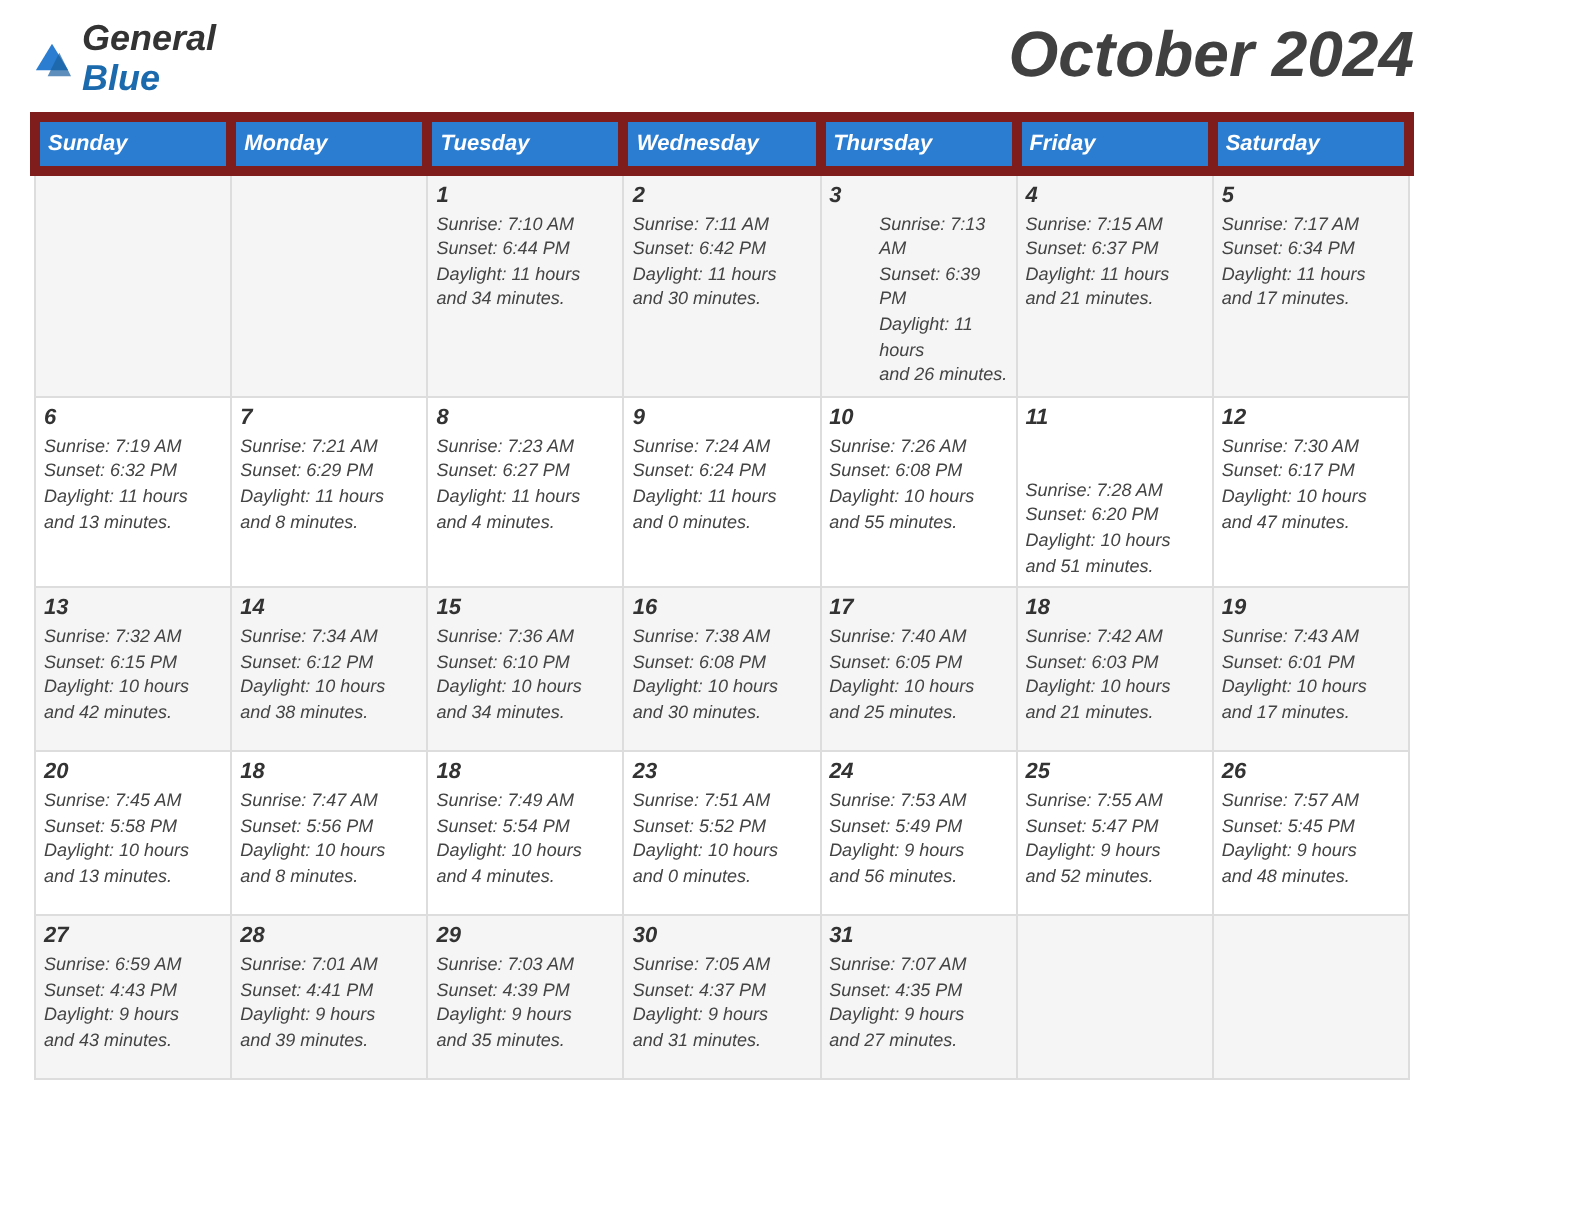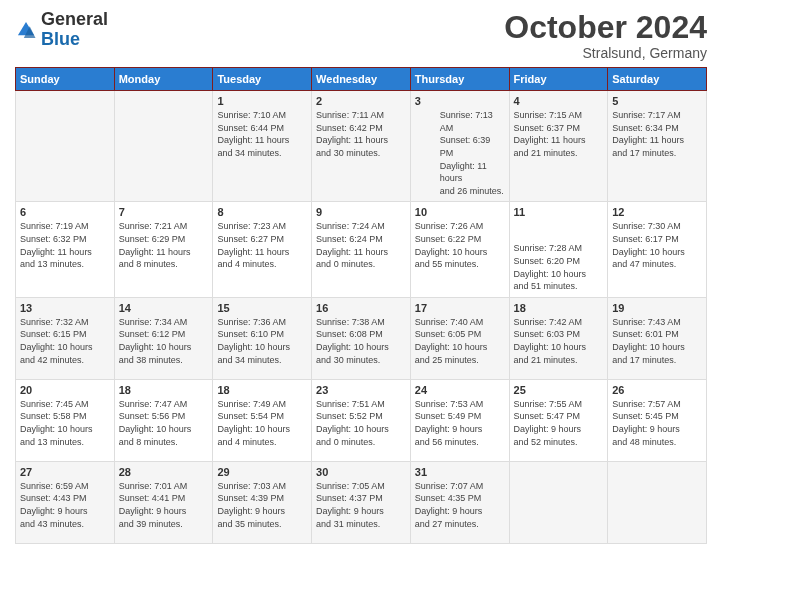--- a/index.html
+++ b/index.html
@@ -6,20 +6,21 @@
     body {
       font-family: Arial, sans-serif;
       background: #fff;
       width: 792px;
       height: 612px;
       overflow: hidden;
     }
     .container {
       width: 722px;
       padding: 10px 15px;
+      font-style: italic;
     }
     .header {
       display: flex;
       justify-content: space-between;
       align-items: flex-start;
       margin-bottom: 6px;
     }
     .logo {
       display: flex;
       align-items: center;
@@ -54,21 +55,21 @@
       border-collapse: collapse;
       table-layout: fixed;
     }
     th {
       background-color: #2a7dd1;
       color: #fff;
       font-size: 11px;
       font-weight: bold;
       padding: 5px 4px;
       text-align: left;
-      border: 1px solid #7f1d1d;
+      border: 5px solid #7f1d1d;
     }
     td {
       vertical-align: top;
       padding: 4px 4px;
       font-size: 9.5px;
       color: #333;
       border: 1px solid #ddd;
       height: 82px;
     }
     tr:nth-child(odd) td {
@@ -102,21 +103,20 @@
         <polygon points="15,4 26,22 4,22" fill="#2a7dd1"></polygon>
         <polygon points="20,10 28,26 12,26" fill="#1a5fa0" opacity="0.7"></polygon>
       </svg>
       <div class="logo-text">
         <span class="logo-general">General</span><br>
         <span class="logo-blue">Blue</span>
       </div>
     </div>
     <div class="title-block">
       <div class="month-title">October 2024</div>
-      <div class="location">Stralsund, Germany</div>
     </div>
   </div>
 
   <table>
     <thead>
       <tr>
       <th>Sunday</th>
           <th>Monday</th>
           <th>Tuesday</th>
           <th>Wednesday</th>
@@ -190,21 +190,21 @@
           <td>
             <span class="day-num">9</span>
             <div class="day-info" style="white-space: pre-line;">Sunrise: 7:24 AM
 Sunset: 6:24 PM
 Daylight: 11 hours
 and 0 minutes.</div>
           </td>
           <td>
             <span class="day-num">10</span>
             <div class="day-info" style="white-space: pre-line;">Sunrise: 7:26 AM
-Sunset: 6:22 PM
+Sunset: 6:08 PM
 Daylight: 10 hours
 and 55 minutes.</div>
           </td>
           <td>
             <span class="day-num">11</span>
             <div class="day-info" style="white-space: pre-line; margin-top: 24px;">Sunrise: 7:28 AM
 Sunset: 6:20 PM
 Daylight: 10 hours
 and 51 minutes.</div>
           </td>

